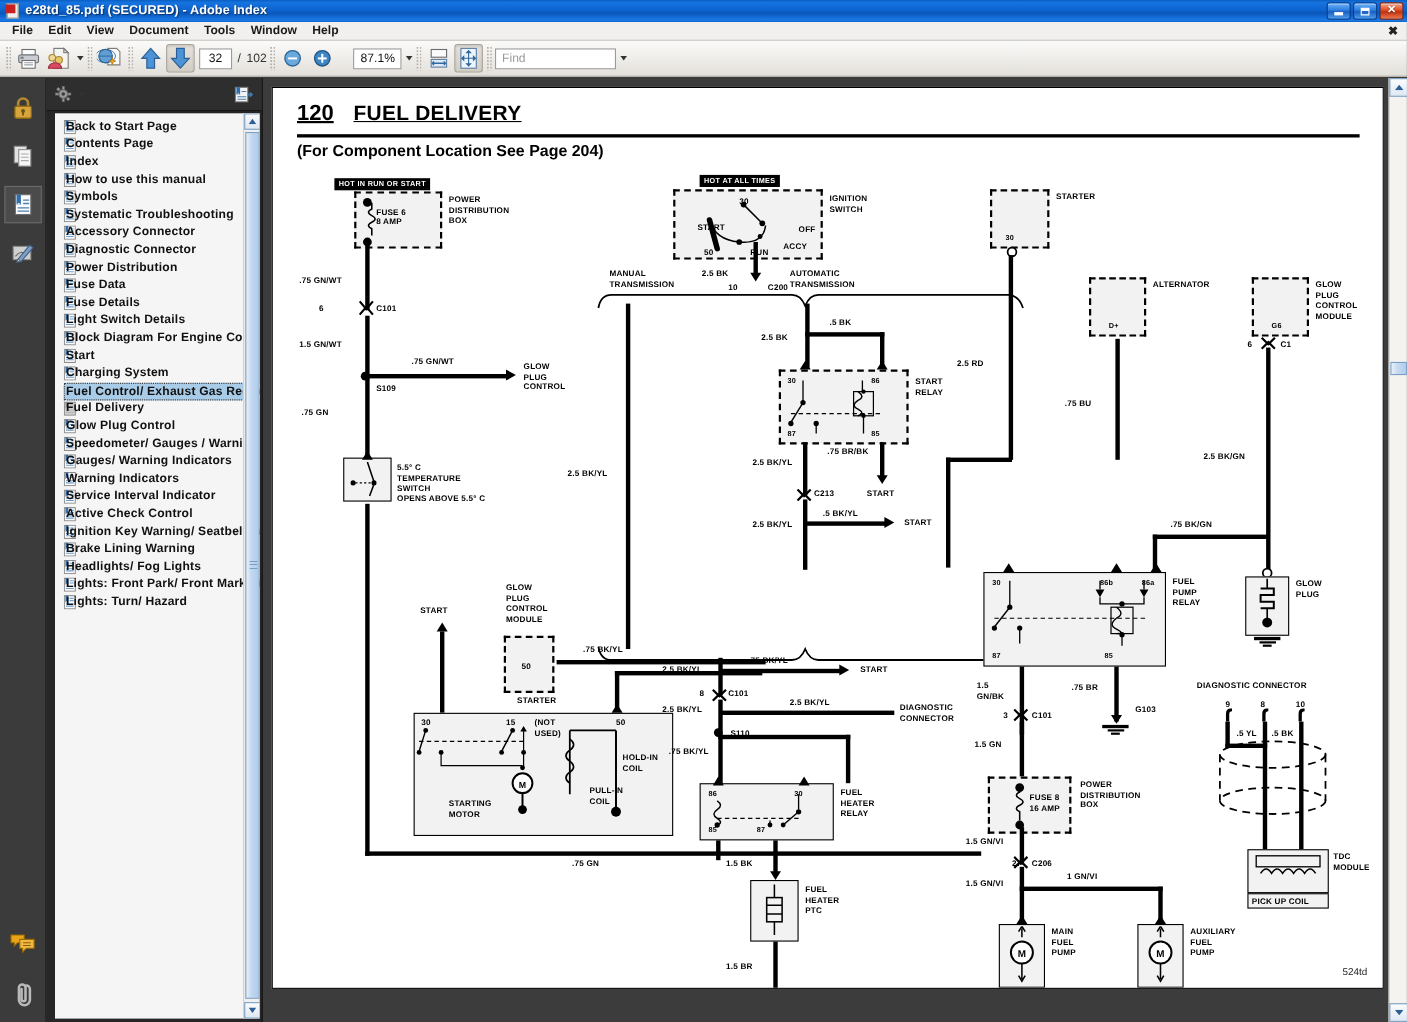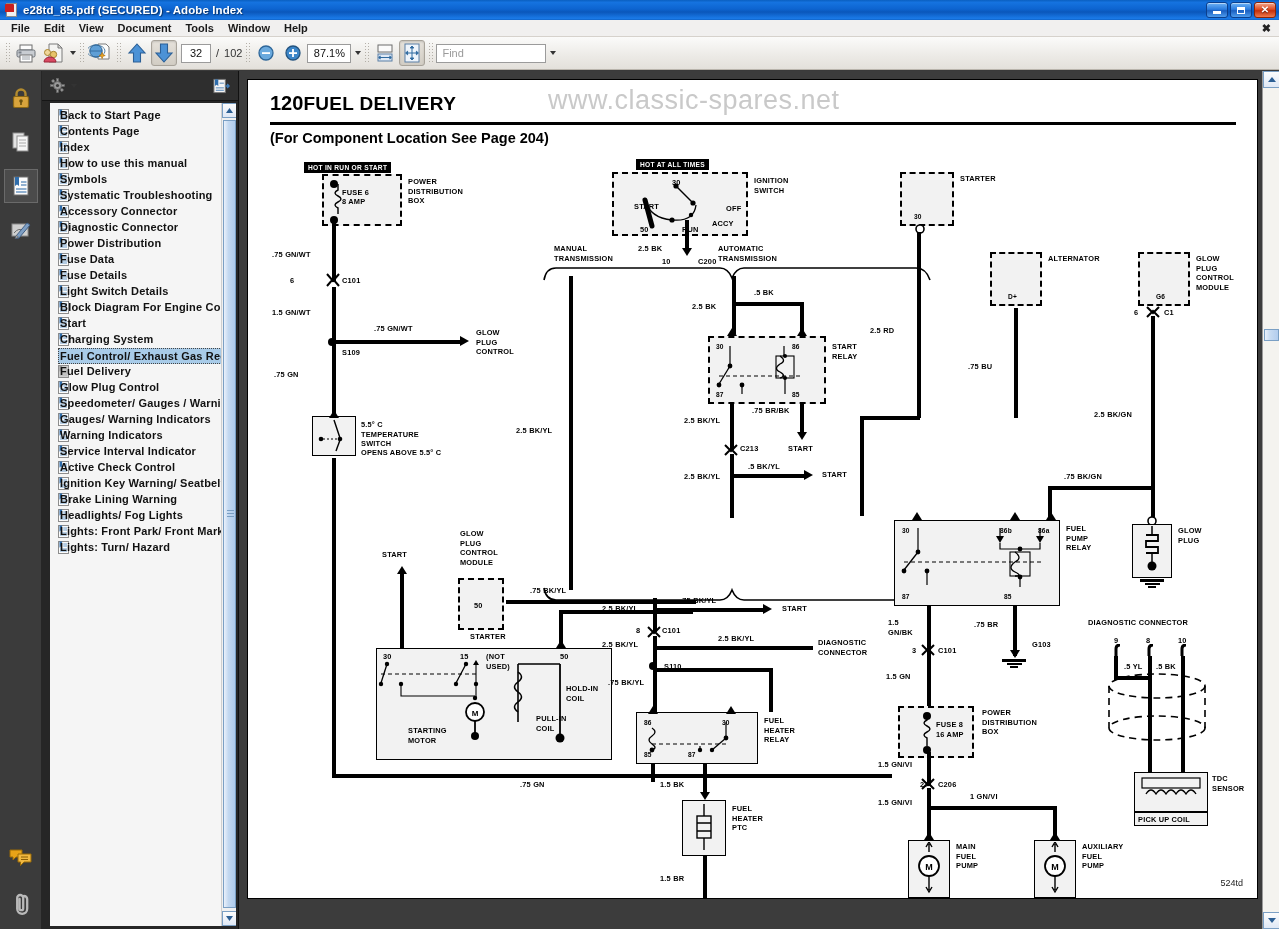--- a/index.html
+++ b/index.html
@@ -96,21 +96,21 @@
   #page { position:absolute; left:8px; top:8px; width:1011px; height:820px; background:#fff;
      border:1px solid #000; overflow:hidden;}
   
   #docsb { width:17px; background:#f4f3ef; border-left:1px solid #9a9a9a; position:relative;}
   #docthumb { position:absolute; left:1px; width:15px; height:12px; top:258px;
      background:linear-gradient(to right,#eaf1fb,#c7dbf2 40%,#b2cdee); border:1px solid #7a9fc4;}
 
   
   #watermark { position:absolute; left:300px; top:5px; font-size:27px; color:#c9c9c9;
      letter-spacing:.5px; white-space:nowrap;}
-  #pgtitle { position:absolute; left:22px; top:12px; display:flex; align-items:baseline; }
+  #pgtitle { position:absolute; left:22px; top:12px; display:flex; align-items:baseline; gap:18px;text-decoration:underline;}
   #pgtitle .num { font-size:20px; font-weight:bold; color:#000;}
   #pgtitle .ttl { font-size:19px; font-weight:bold; color:#000; letter-spacing:.3px;}
   #titlerule { position:absolute; left:22px; top:42px; width:966px; height:3px; background:#000;}
   #subtitle { position:absolute; left:22px; top:50px; font-size:14.5px; font-weight:bold; color:#000;}
 
   .lbl { position:absolute; font-size:7.4px; font-weight:bold; color:#000;
      font-family:"Liberation Sans", sans-serif; letter-spacing:.2px; line-height:9.5px; white-space:pre;}
   .lbl.u { }
   .lbl.sm { font-size:6.6px; }
   .hot { position:absolute; background:#000; color:#fff; font-size:6.6px; font-weight:bold;
@@ -225,21 +225,21 @@
       <rect x="5" y="8.2" width="8" height="1.8" fill="#fff"></rect>
     </svg>
   </div>
   <div class="tb">
     <svg width="18" height="18" viewBox="0 0 18 18">
       <circle cx="9" cy="9" r="7" fill="#3c86c8" stroke="#23537f" stroke-width="1.3"></circle>
       <rect x="5" y="8.2" width="8" height="1.8" fill="#fff"></rect>
       <rect x="8.1" y="5" width="1.8" height="8" fill="#fff"></rect>
     </svg>
   </div>
-  <div class="fld" style="width:44px;margin-left:0;">87.1%</div>
+  <div class="fld" style="width:44px;margin-left:14px;">87.1%</div>
   <span class="caret"></span>
 
   <span class="grip"></span>
 
   <div class="tb">
     <svg width="22" height="20" viewBox="0 0 22 20">
       <rect x="4" y="2" width="14" height="7" fill="#fbfbfb" stroke="#6d6d6d"></rect>
       <rect x="4" y="11" width="14" height="7" fill="#dfe9f5" stroke="#5b7fa5"></rect>
       <path d="M5 14.5 h12 M6.5 12.8 L5 14.5 l1.5 1.7 M15.5 12.8 L17 14.5 l-1.5 1.7" fill="none" stroke="#2f6aa0" stroke-width="1.2"></path>
     </svg>
@@ -752,21 +752,20 @@
             </svg>
         </div>
       </div>
     </div>
   </div>
 
   <div id="docwrap">
     <div id="docarea">
       <div id="page">
 
-        <div id="watermark">www.classic-spares.net</div>
         <div id="pgtitle">
           <span class="num">120</span>
           <span class="ttl">FUEL DELIVERY</span>
         </div>
         <div id="titlerule"></div>
         <div id="subtitle">(For Component Location See Page 204)</div>
 
         <div class="hot" style="left:56px; top:82px;">HOT IN RUN OR START</div>
         <div class="dbox" style="left:74px; top:94px; width:80px; height:52px;"></div>
         <div class="lbl u" style="left:160px; top:97px;">POWER
@@ -1179,21 +1178,21 @@
         <div class="lbl" style="left:876px; top:582px;">.5 YL</div>
         <div class="lbl" style="left:908px; top:582px;">.5 BK</div>
 
         <svg style="position:absolute;left:854px;top:592px;" width="110" height="102">
           <ellipse cx="55" cy="14" rx="48" ry="12" fill="none" stroke="#000" stroke-width="1.6" stroke-dasharray="7 5"></ellipse>
           <ellipse cx="55" cy="56" rx="48" ry="12" fill="none" stroke="#000" stroke-width="1.6" stroke-dasharray="7 5"></ellipse>
           <path d="M7 14 v42 M103 14 v42" fill="none" stroke="#000" stroke-width="1.6" stroke-dasharray="7 5"></path>
         </svg>
         <div class="box" style="left:886px; top:692px; width:74px; height:40px;"></div>
         <div class="lbl u" style="left:964px; top:694px;">TDC
-SENSOR</div>
+MODULE</div>
         <svg style="position:absolute;left:890px;top:696px;" width="66" height="26">
           <rect x="4" y="2" width="58" height="10" fill="none" stroke="#000" stroke-width="1.2"></rect>
           <path d="M8 18 q5-8 10 0 q5-8 10 0 q5-8 10 0 q5-8 10 0 q5-8 10 0" fill="none" stroke="#000" stroke-width="1.4"></path>
         </svg>
         <div class="box" style="left:886px; top:732px; width:74px; height:14px;"></div>
         <div class="lbl" style="left:890px; top:735px;">PICK UP COIL</div>
 
         <div class="box" style="left:660px; top:760px; width:42px; height:58px;"></div>
         <div class="lbl u" style="left:708px; top:762px;">MAIN
 FUEL

